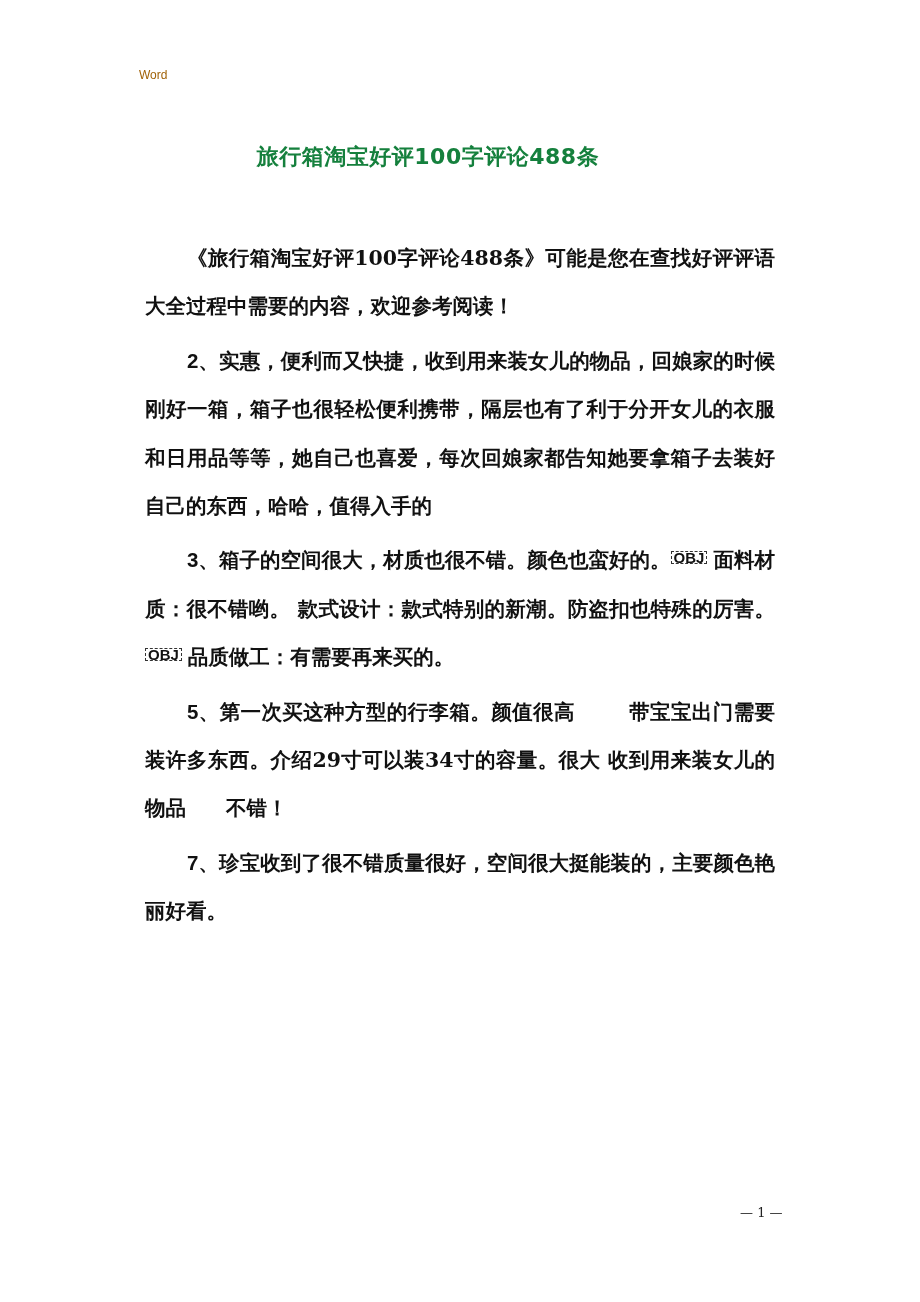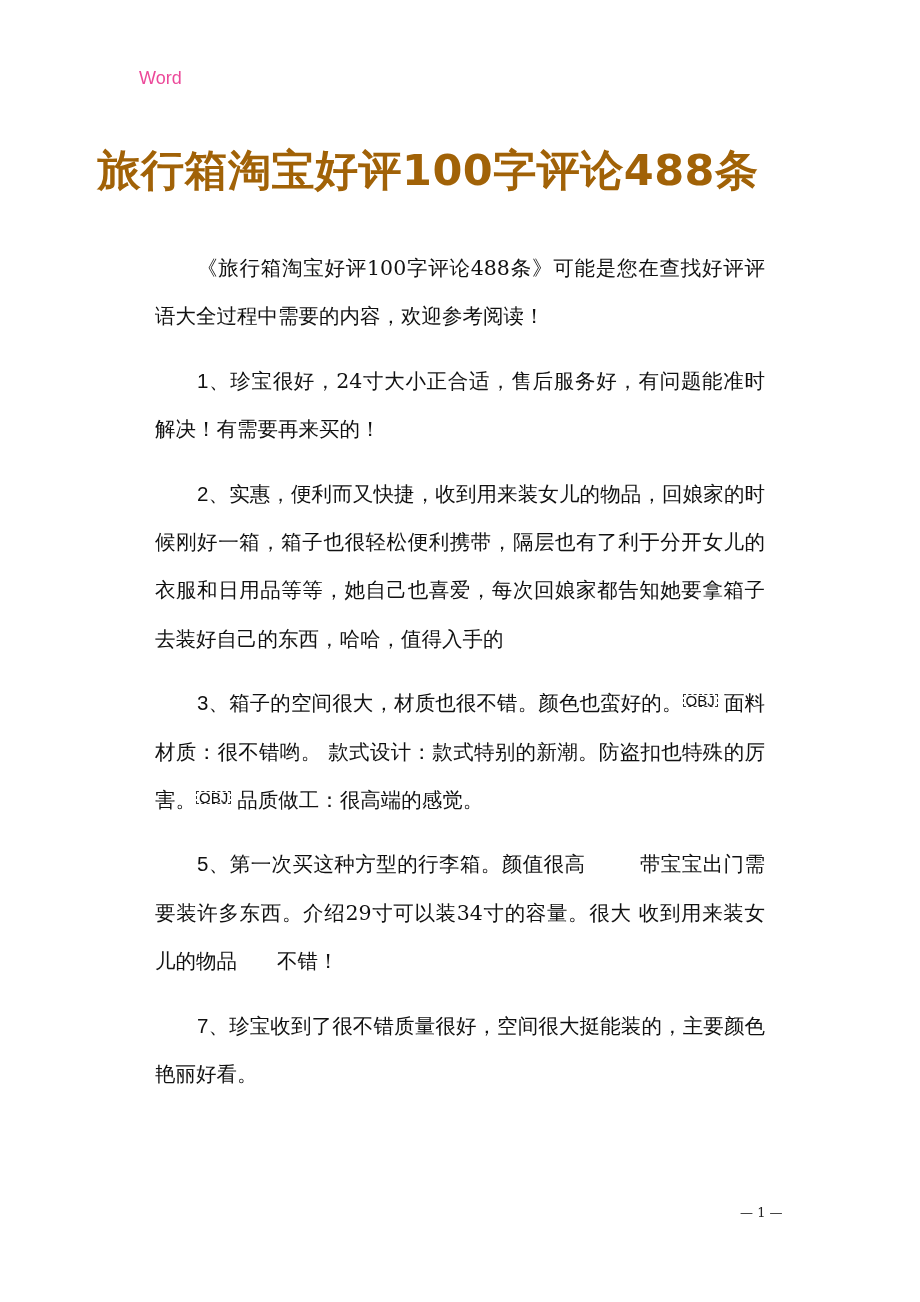--- a/index.html
+++ b/index.html
@@ -13,48 +13,49 @@
       position: relative;
       overflow: hidden;
       font-family: "DejaVu Serif", "Liberation Serif", serif;
       color: #111111;
     }
     .header-label {
       position: absolute;
       left: 139px;
       top: 68px;
       font-family: "Liberation Sans", "DejaVu Sans", sans-serif;
-      font-size: 18px;
-      color: #ec4899;
+      font-size: 12px;
+      color: #a16207;
     }
     .doc-title {
       position: absolute;
       left: 0;
       top: 142px;
       width: 856px;
       text-align: center;
       font-family: "DejaVu Sans", "Liberation Sans", sans-serif;
       font-weight: bold;
-      font-size: 43px;
+      font-size: 22px;
       letter-spacing: 0.5px;
-      color: #a16207;
+      color: #15803d;
     }
     .content {
       position: absolute;
       left: 139px;
       top: 228px;
       width: 642px;
     }
     .para {
-      margin: 16px;
+      margin: 6px;
       font-size: 20.5px;
       line-height: 48.4px;
       text-indent: 42px;
       text-align: justify;
       word-break: break-all;
+      font-weight: bold;
     }
     .para .num {
       font-family: "Liberation Sans", "DejaVu Sans", sans-serif;
     }
     .obj-box {
       display: inline-block;
       border: 1px dashed #333;
       font-family: "Liberation Sans", sans-serif;
       font-size: 15px;
       line-height: 11px;
@@ -79,25 +80,24 @@
 </head>
 <body>
 
 <div class="header-label">Word</div>
 
 <div class="doc-title">旅行箱淘宝好评100字评论488条</div>
 
 <div class="content">
   <p class="para">《旅行箱淘宝好评100字评论488条》可能是您在查找好评评语大全过程中需要的内容，欢迎参考阅读！</p>
 
-  <p class="para"><span class="num">1</span><span>、珍宝很好，24寸大小正合适，售后服务好，有问题能准时解决！有需要再来买的！</span></p>
 
   <p class="para"><span class="num">2</span><span>、实惠，便利而又快捷，收到用来装女儿的物品，回娘家的时候刚好一箱，箱子也很轻松便利携带，隔层也有了利于分开女儿的衣服和日用品等等，她自己也喜爱，每次回娘家都告知她要拿箱子去装好自己的东西，哈哈，值得入手的</span></p>
 
-  <p class="para"><span class="num">3</span><span>、箱子的空间很大，材质也很不错。颜色也蛮好的。</span><span class="obj-box">OBJ</span><span>面料材质：很不错哟。 款式设计：款式特别的新潮。防盗扣也特殊的厉害。</span><span class="obj-box">OBJ</span><span>品质做工：很高端的感觉。</span></p>
+  <p class="para"><span class="num">3</span><span>、箱子的空间很大，材质也很不错。颜色也蛮好的。</span><span class="obj-box">OBJ</span><span>面料材质：很不错哟。 款式设计：款式特别的新潮。防盗扣也特殊的厉害。</span><span class="obj-box">OBJ</span><span>品质做工：有需要再来买的。</span></p>
 
 
   <p class="para"><span class="num">5</span><span>、第一次买这种方型的行李箱。颜值很高</span><span class="gap" style="width:54px"></span><span>带宝宝出门需要装许多东西。介绍29寸可以装34寸的容量。很大 收到用来装女儿的物品</span><span class="gap" style="width:40px"></span><span>不错！</span></p>
 
 
   <p class="para"><span class="num">7</span><span>、珍宝收到了很不错质量很好，空间很大挺能装的，主要颜色艳丽好看。</span></p>
 </div>
 
 <div class="page-number">— 1 —</div>
 

